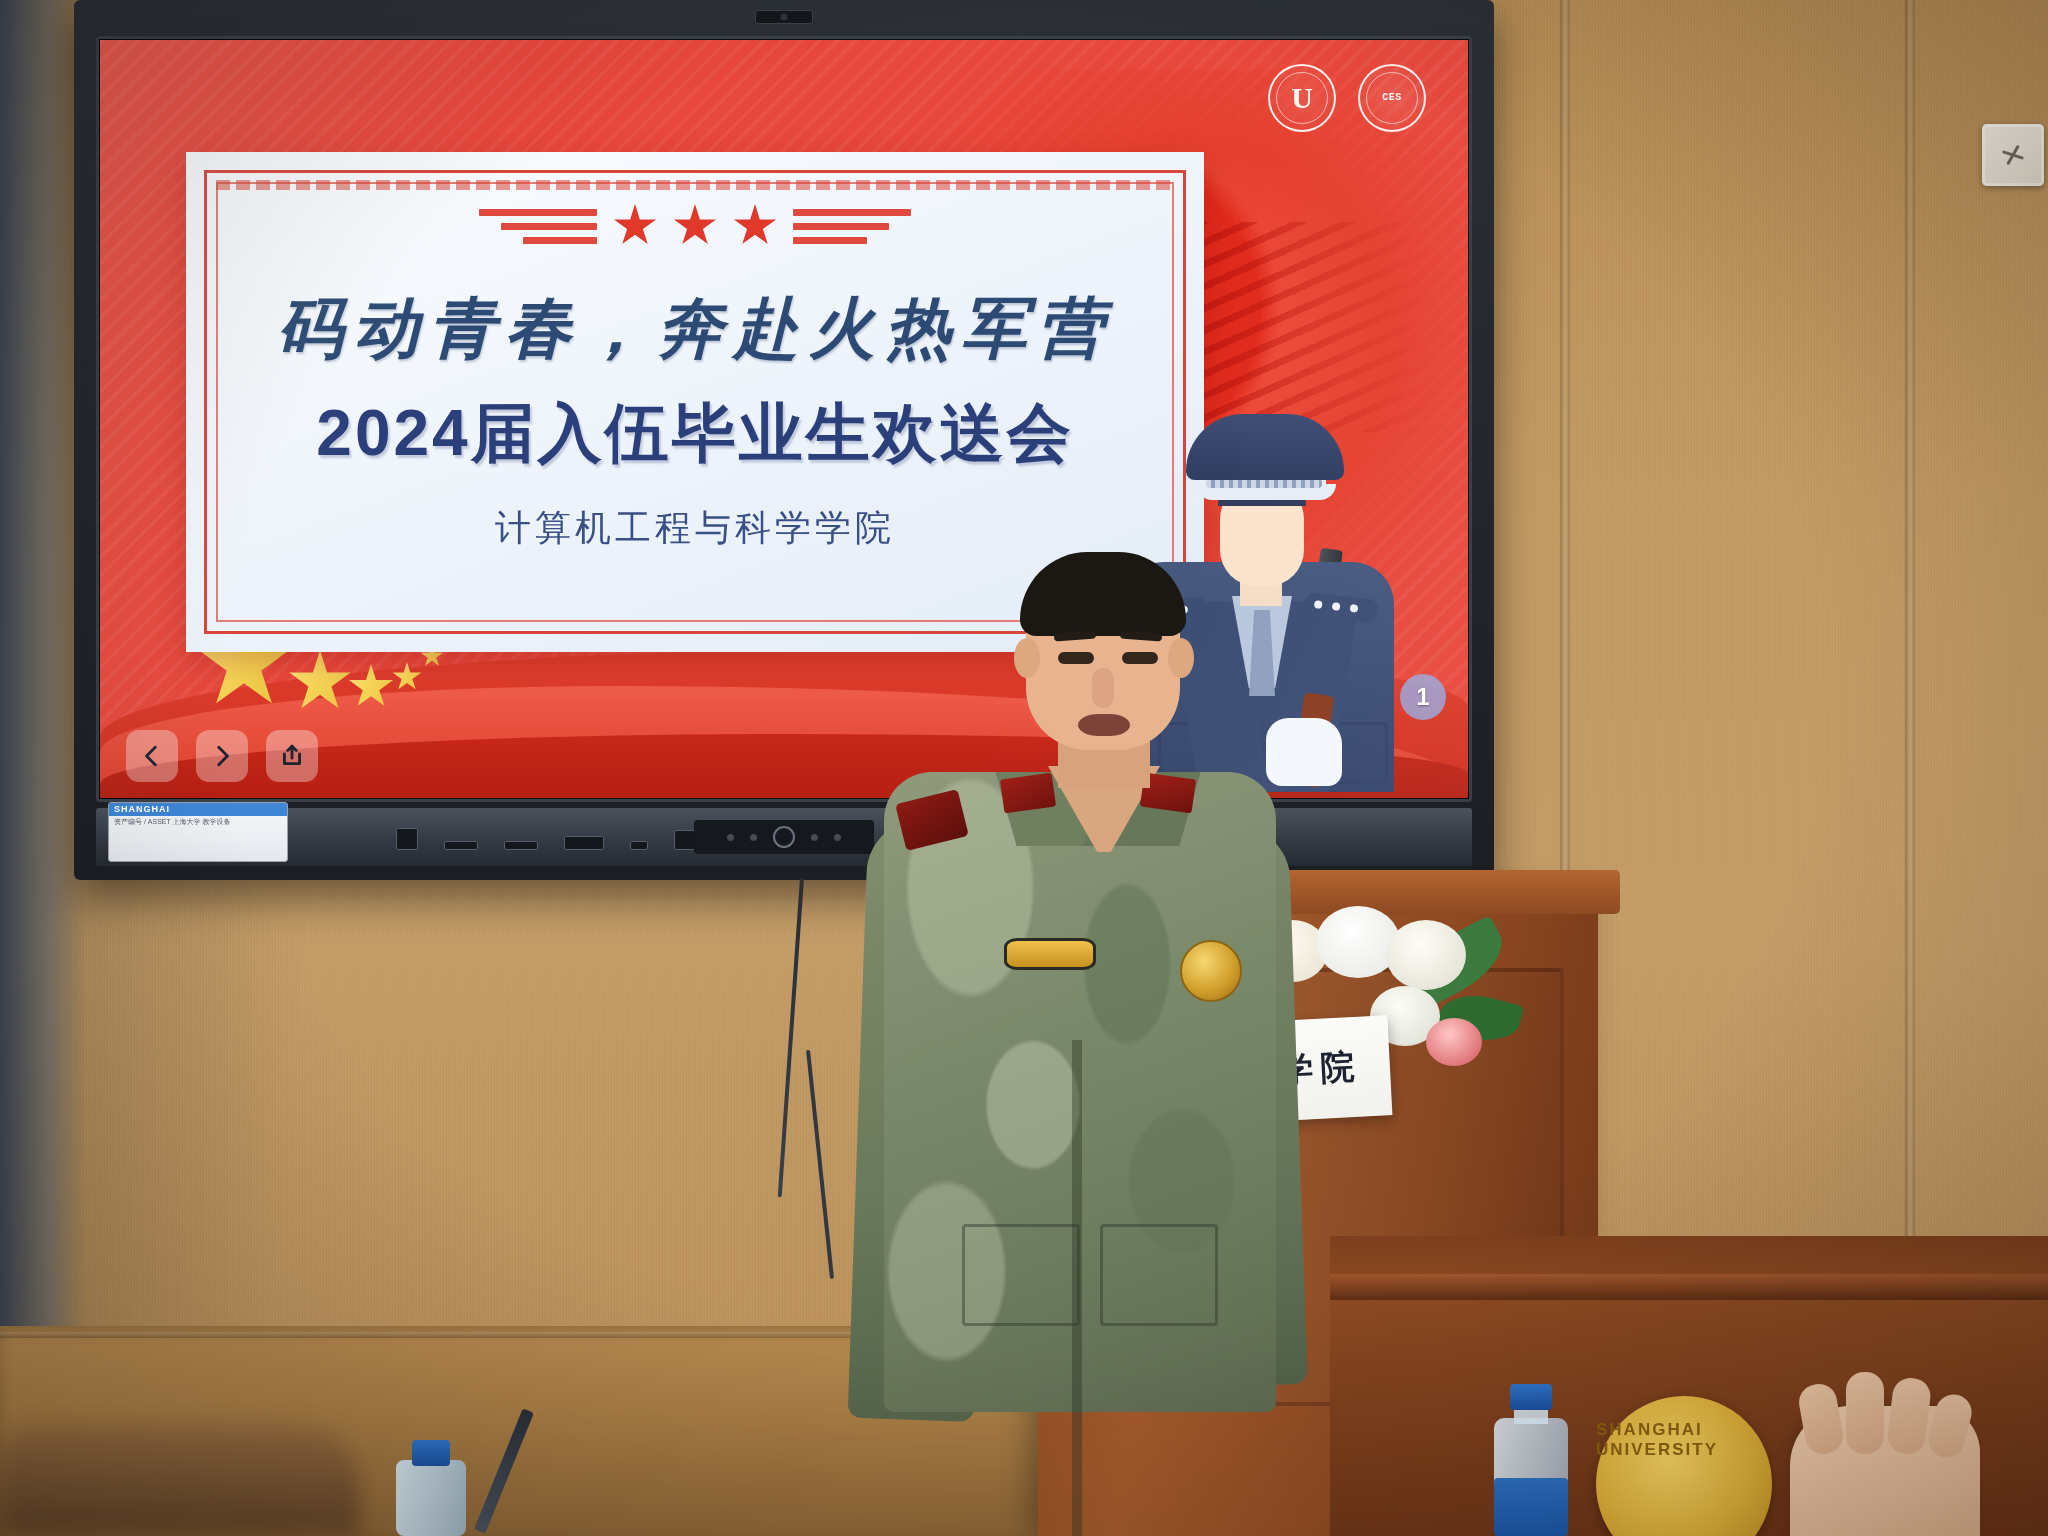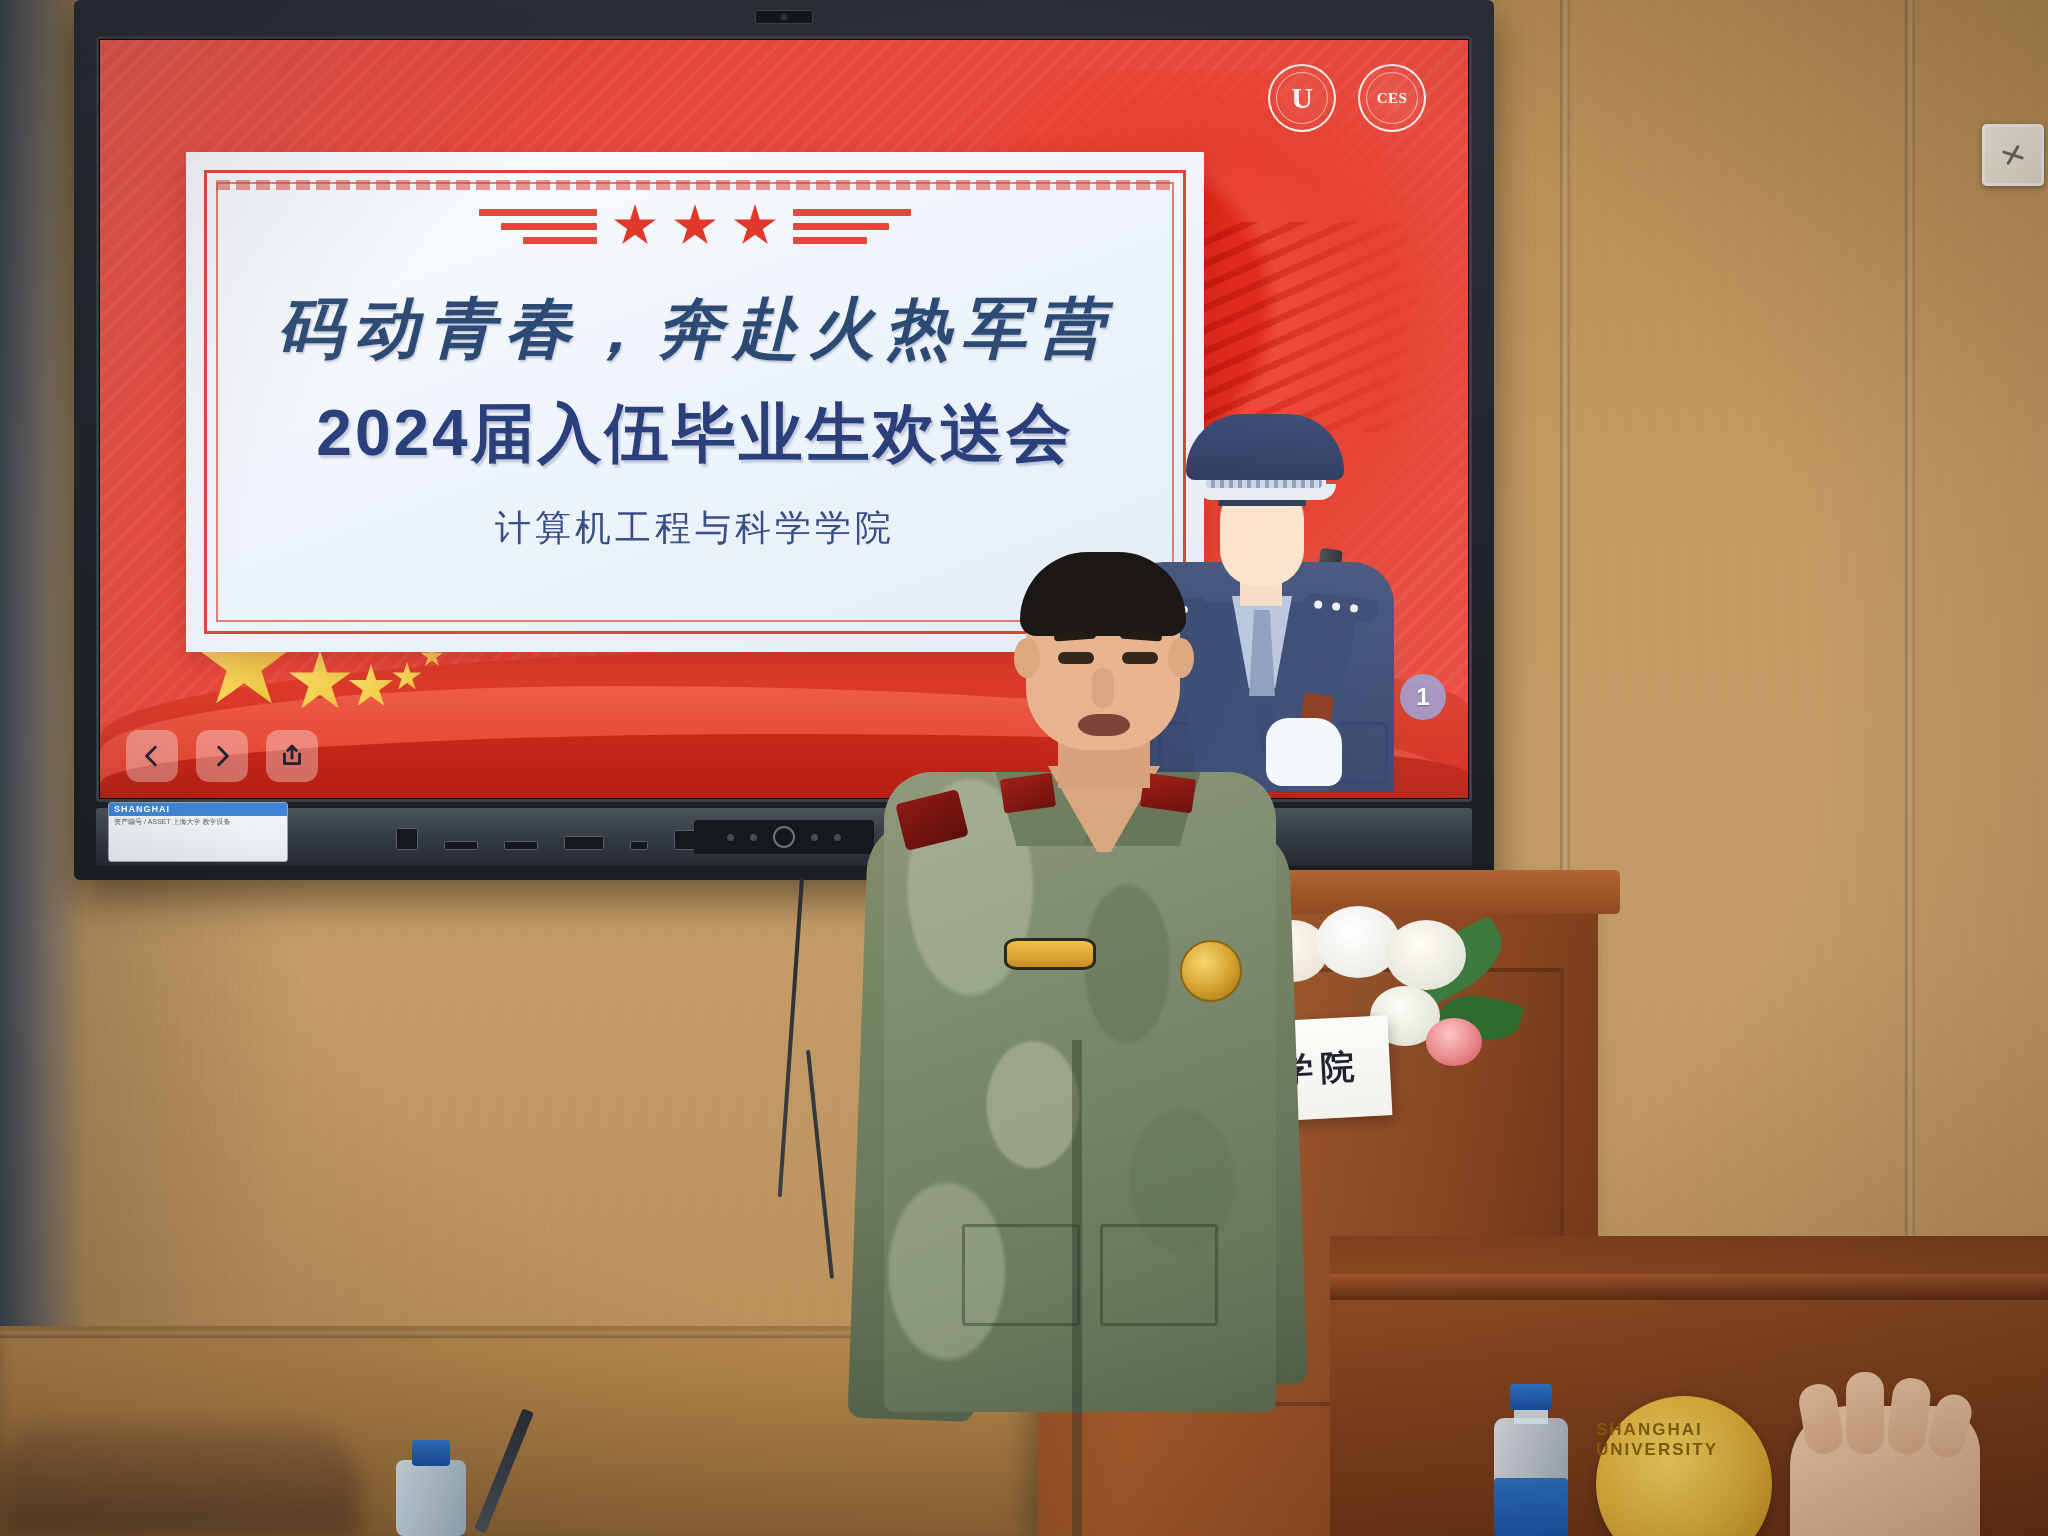--- a/index.html
+++ b/index.html
@@ -190,21 +190,21 @@
     display:flex;align-items:center;justify-content:center;
     color:rgba(255,255,255,.95);
     position:relative;
     background:radial-gradient(circle,rgba(255,255,255,.10),rgba(255,255,255,0));
   }
   .logo:after{
     content:"";position:absolute;left:6px;top:6px;right:6px;bottom:6px;
     border-radius:50%;border:1px solid rgba(255,255,255,.6);
   }
   .logo .gl{font-size:30px;font-weight:700;font-family:"Liberation Serif",serif;line-height:1;z-index:2;}
-  .logo .gl.small{font-size:15px;letter-spacing:.5px;}
+  .logo .gl.small{font-size:10px;letter-spacing:.5px;font-family:Liberation Mono, monospace;}
 
   
   .slide-nav{position:absolute;left:26px;bottom:16px;display:flex;gap:18px;}
   .nav-btn{
     width:52px;height:52px;border-radius:13px;
     background:rgba(255,255,255,.34);
     display:flex;align-items:center;justify-content:center;
   }
   .nav-btn svg{width:26px;height:26px;stroke:#1d2430;stroke-width:2.6;fill:none;stroke-linecap:round;stroke-linejoin:round;}
   .page-dot{

